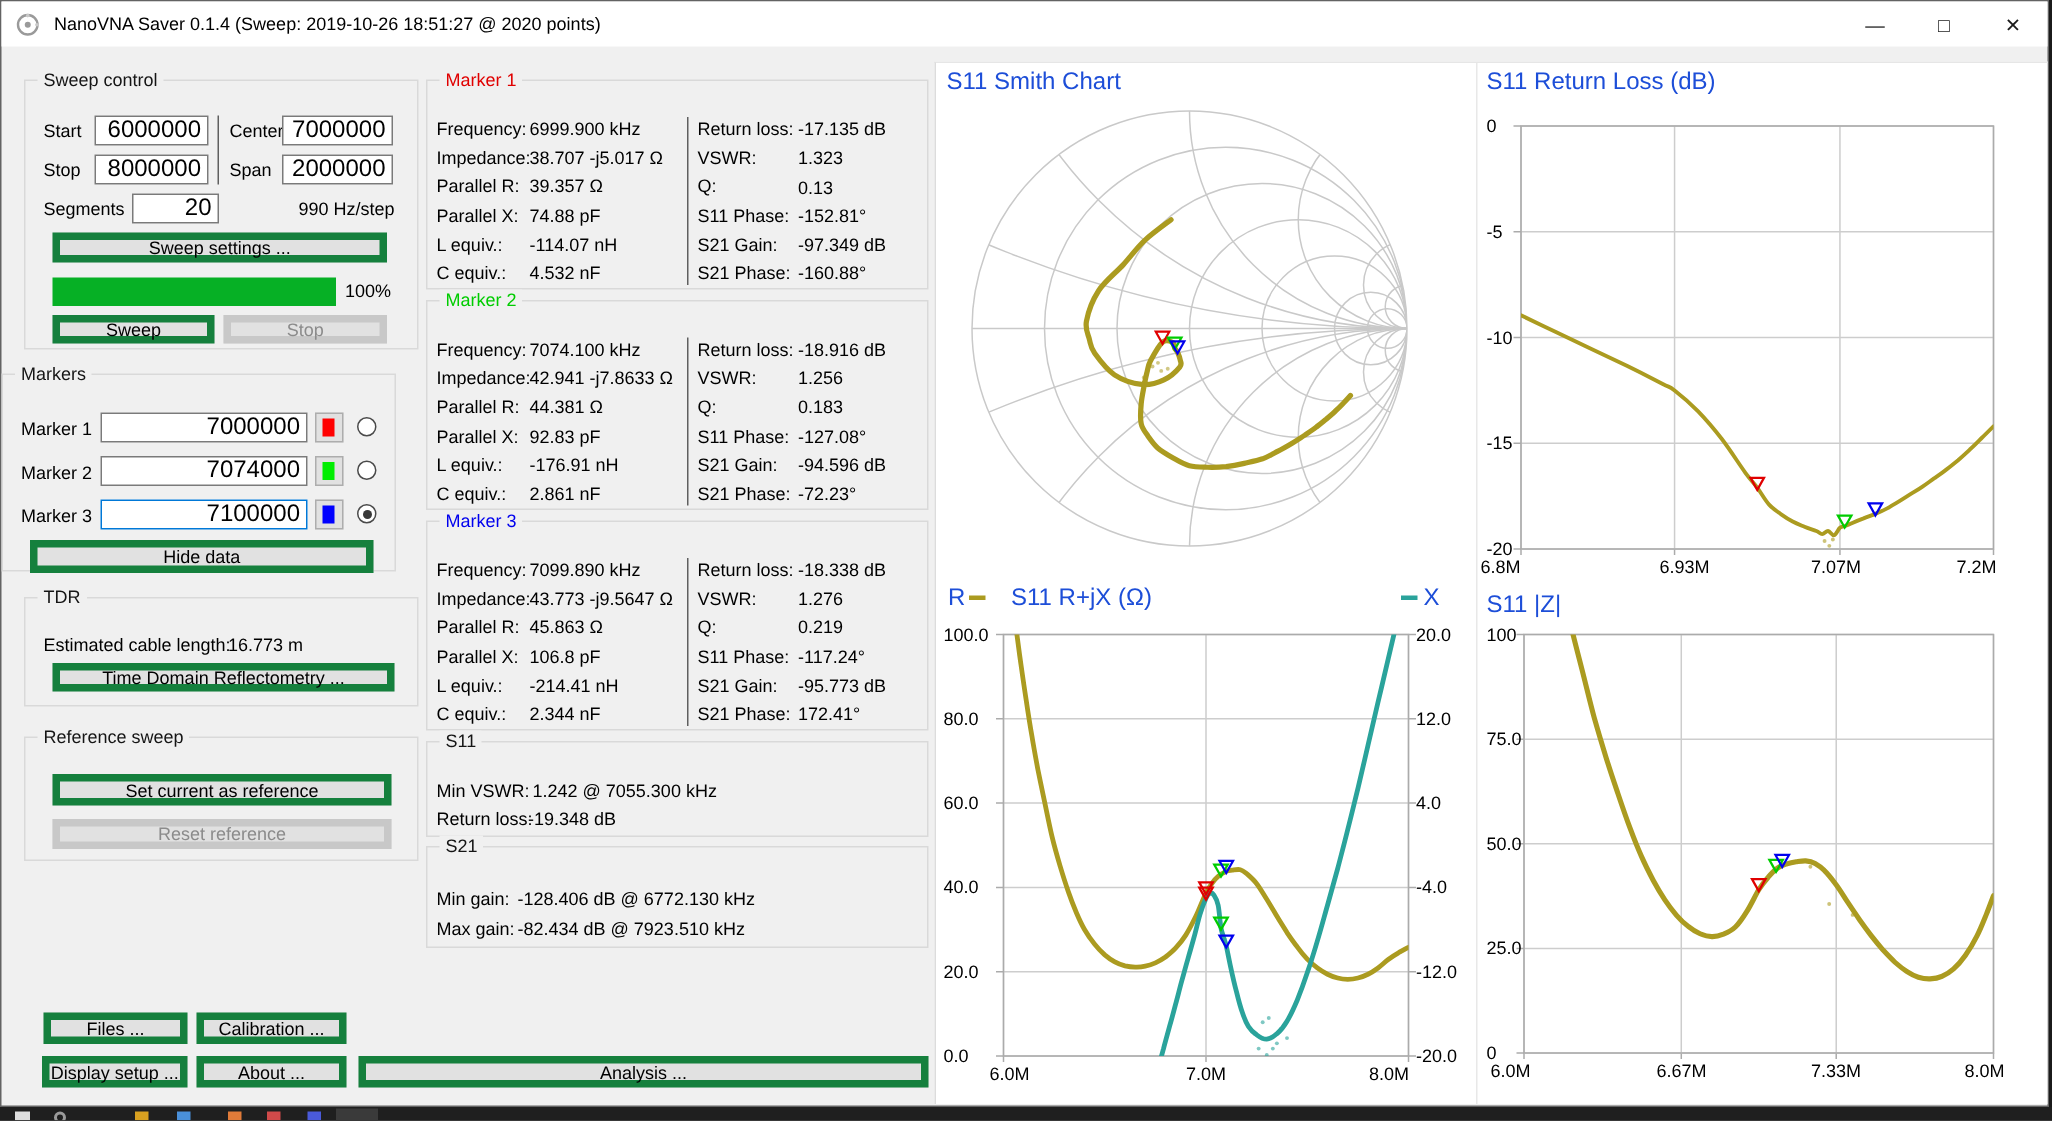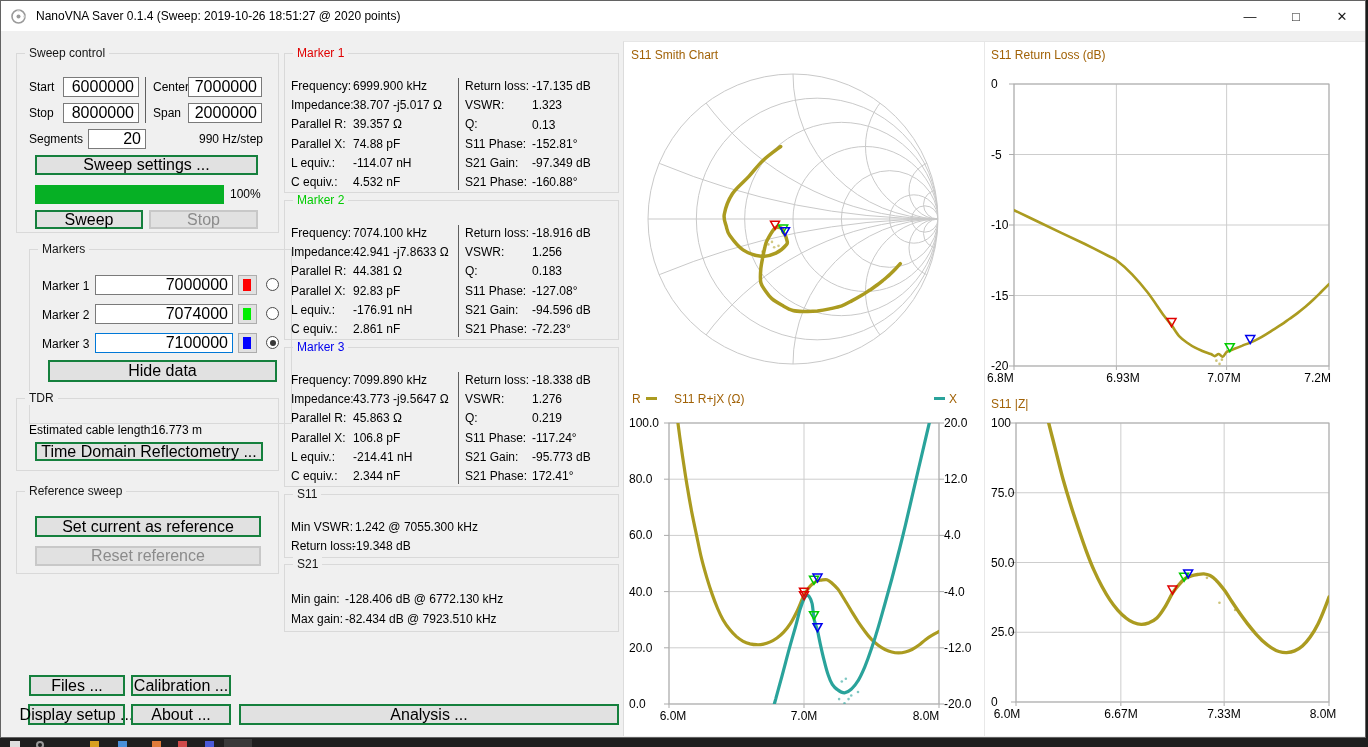--- a/index.html
+++ b/index.html
@@ -10,31 +10,31 @@
   .app-icon{margin-left:9px;width:17px;height:17px;flex:0 0 auto;}
   .title-text{margin-left:9px;font-size:12px;color:#000;white-space:nowrap;}
   .win-controls{margin-left:auto;display:flex;height:100%;}
   .winbtn{width:46px;height:100%;display:flex;align-items:center;justify-content:center;font-size:13px;color:#1a1a1a;cursor:default;}
   .group{position:absolute;border:1px solid #d9d9d9;text-decoration:underline;}
   .group-title{position:absolute;top:-8px;left:8px;background:#f0f0f0;padding:0 4px;font-size:12px;color:#151515;white-space:nowrap;line-height:14px;}
   .lbl{position:absolute;font-size:12px;color:#000;white-space:nowrap;line-height:14px;}
   .val{position:absolute;font-size:12px;color:#000;white-space:nowrap;line-height:14px;}
   .inp{position:absolute;background:#fff;border:1px solid #7a7a7a;font-size:16px;text-align:right;padding:0 4px;font-family:"Liberation Sans",sans-serif;color:#000;}
   .inp.focus{border-color:#0078d7;}
-  .btn{position:absolute;background:#e1e1e1;border:2px solid #15803d;font-size:16px;display:flex;align-items:center;justify-content:center;color:#000;white-space:nowrap;}
+  .btn{position:absolute;background:#e1e1e1;border:5px solid #15803d;font-size:12px;display:flex;align-items:center;justify-content:center;color:#000;white-space:nowrap;}
   .btn.disabled{color:#8b8b8b;border-color:#c8c8c8;}
   .divider-v{position:absolute;width:1px;background:#5f5f5f;}
   .progress{position:absolute;}
   .radio{position:absolute;width:13px;height:13px;border:1px solid #4a4a4a;border-radius:50%;background:#fff;}
   .radio.checked::after{content:"";position:absolute;left:2.5px;top:2.5px;width:6px;height:6px;border-radius:50%;background:#383838;}
   .swatch{position:absolute;width:19px;height:20px;background:#e1e1e1;border:1px solid #adadad;}
   .swatch-inner{position:absolute;left:4px;top:3px;width:8px;height:12px;}
   .charts-bg{position:absolute;left:622px;top:40px;width:742px;height:695px;background:#ffffff;border-left:1px solid #dcdcdc;border-top:1px solid #e6e6e6;}
   .charts-sep{position:absolute;left:360px;top:0;width:1px;height:100%;background:#e8e8e8;}
-  .chart-title{position:absolute;font-size:12px;color:#a16207;white-space:nowrap;line-height:14px;}
+  .chart-title{position:absolute;font-size:16px;color:#1d4ed8;white-space:nowrap;line-height:14px;}
   .legend-dash{position:absolute;width:11px;height:3px;}
   .chart-svg{position:absolute;}
   .taskbar{position:absolute;left:0;top:738px;width:1368px;height:9px;background:#1f1f1f;overflow:hidden;}
   .tb-item{position:absolute;top:3px;height:6px;}
 </style>
 </head>
 <body>
 
 <div class="screen">
 <div class="window">
@@ -70,21 +70,21 @@
     <span class="lbl" style="left:12px;top:78px;">Segments</span>
     <input class="inp" style="left: 71px; top: 75px; width: 58px; height: 20px;" readonly="" value="20">
     <span class="lbl" style="left:140px;top:78px;width:106px;text-align:right;">990 Hz/step</span>
     <div class="btn" style="left:18px;top:101px;width:223px;height:20px;">Sweep settings ...</div>
     <div class="progress" style="left: 18px; top: 131px; width: 189px; height: 19px; background: rgb(6, 176, 37);"></div>
     <span class="lbl" style="left:213px;top:133px;">100%</span>
     <div class="btn" style="left:18px;top:156px;width:108px;height:19px;">Sweep</div>
     <div class="btn disabled" style="left:132px;top:156px;width:109px;height:19px;">Stop</div>
   </div>
 
-  <div class="group" style="left:28px;top:248px;width:263px;height:175px;">
+  <div class="group" style="left:0;top:248px;width:263px;height:132px;">
     <span class="group-title">Markers</span>
     <div id="marker-rows-host">
           <span class="lbl" style="left: 12px; top: 29px;">Marker 1</span>
           <input class="inp" readonly="" value="7000000" style="left: 65px; top: 25px; width: 138px; height: 20px;">
           <div class="swatch" style="left: 208px; top: 25px;">
             <div class="swatch-inner" style="background: rgb(255, 0, 0);"></div>
           </div>
           <div class="radio" style="left: 236px; top: 28px;"></div>
           <span class="lbl" style="left: 12px; top: 58px;">Marker 2</span>
           <input class="inp" readonly="" value="7074000" style="left: 65px; top: 54px; width: 138px; height: 20px;">

